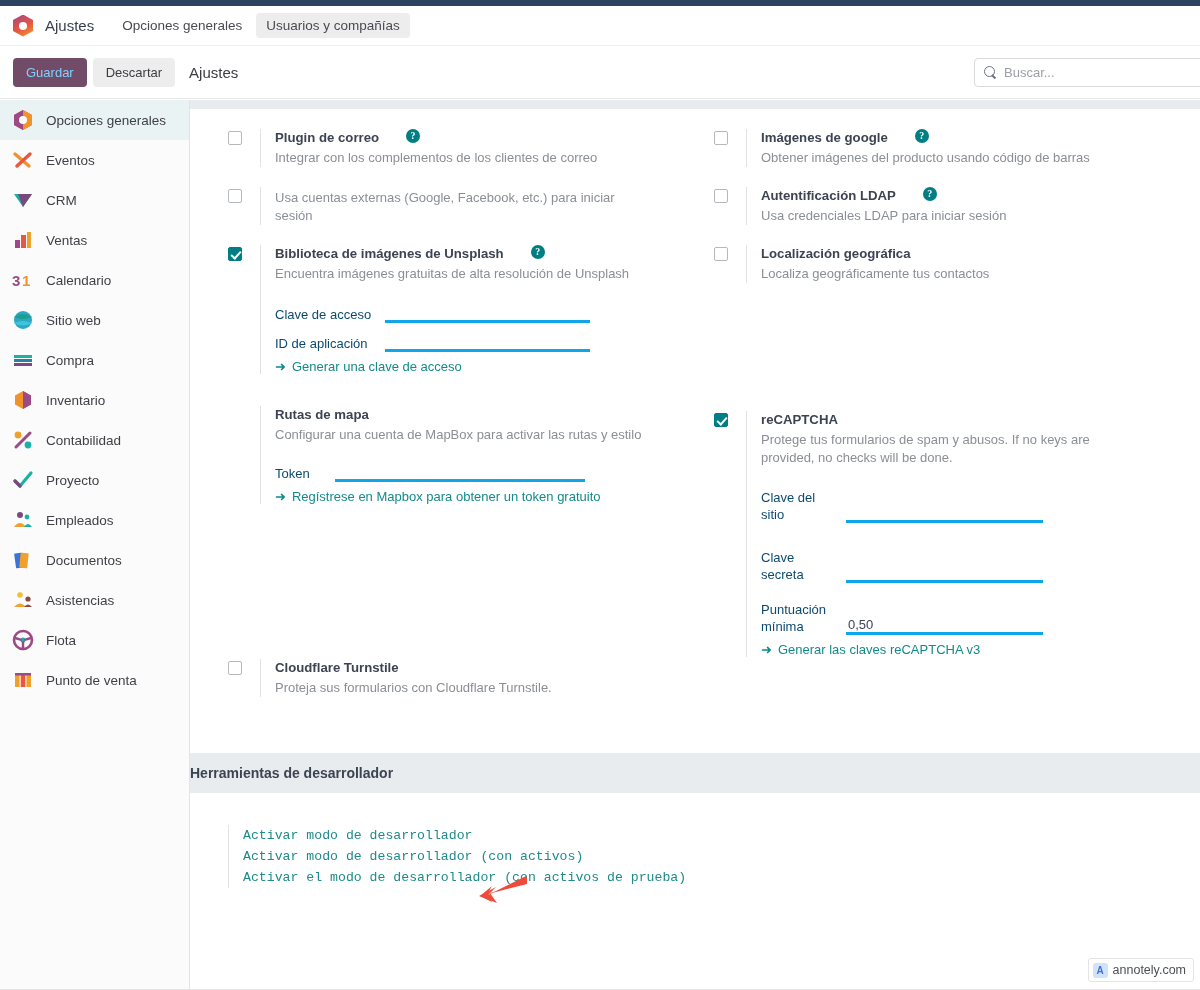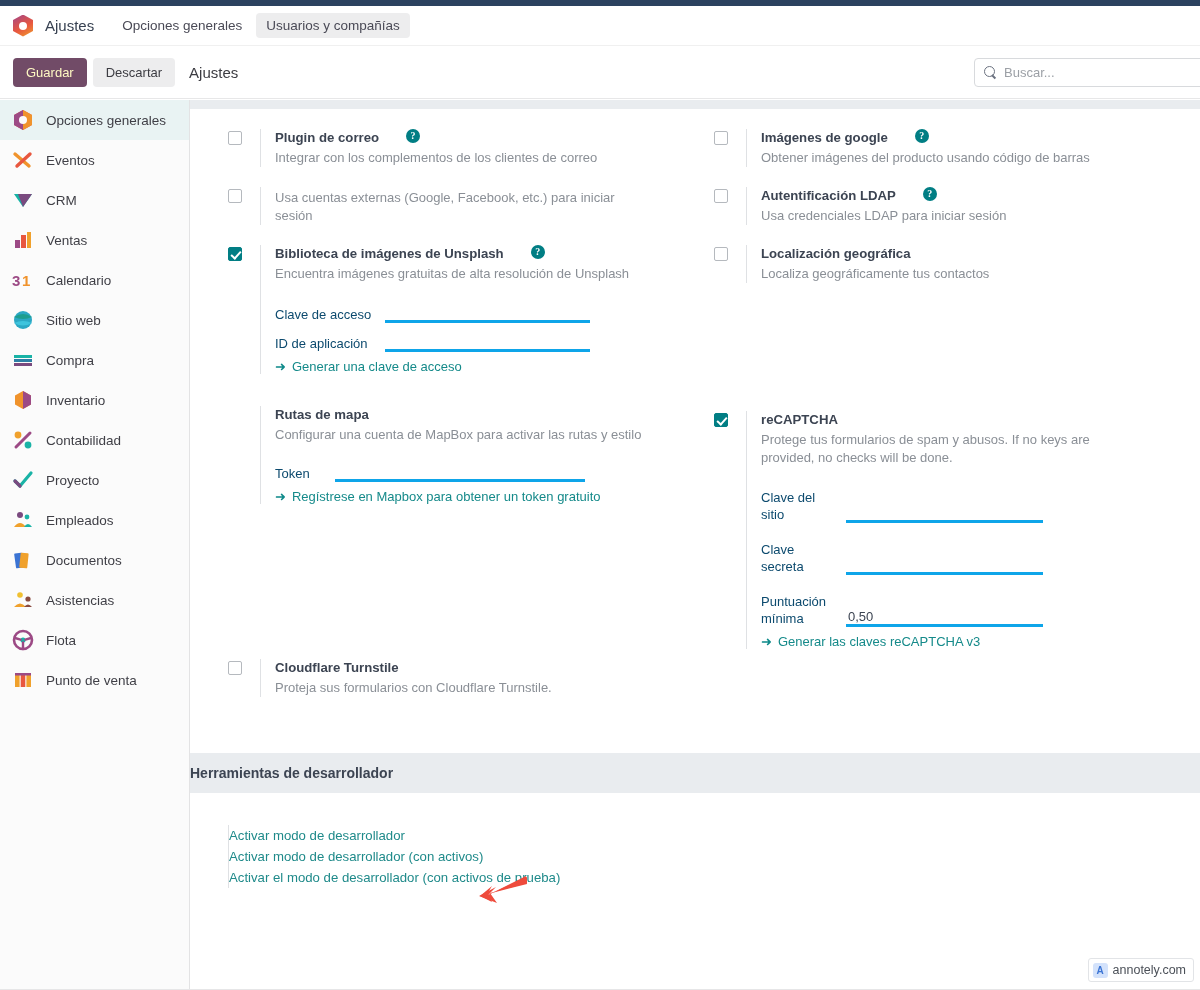--- a/index.html
+++ b/index.html
@@ -63,21 +63,21 @@
     display: flex; align-items: center;
     padding-left: 13px;
     border-bottom: 1px solid #e7e7e8;
   }
   .btn {
     font-size: 13px; border-radius: 4px;
     padding: 7px 13px; cursor: pointer;
     white-space: nowrap; border: none;
     font-family: "Liberation Sans", sans-serif;
   }
-  .btn-save { background: #714b67; color: #fef9c3; margin-right: 6px; }
+  .btn-save { background: #714b67; color: #7dd3fc; margin-right: 6px; }
   .btn-discard { background: #ededee; color: #3c3c42; margin-right: 14px; }
   .cp-title { font-size: 15px; color: #3c3c42; }
 
   .searchbox {
     position: absolute; left: 974px; top: 58px;
     width: 300px; height: 29px;
     border: 1px solid #d8dadd; border-radius: 4px;
     background: #ffffff;
     display: flex; align-items: center;
     padding-left: 9px;
@@ -203,20 +203,22 @@
     margin-top: 7px; font-size: 13px;
     color: #0f8a8a; cursor: pointer;
     display: flex; align-items: center;
   }
   .arrow-gl { margin-right: 6px; font-size: 13px; }
   .link-txt { text-decoration: none; color: #158a8a; }
 
   .devlinks { padding: 32px 0 0 38px; }
   .devlinks .stack {
     border-left: 1px solid #dfe1e4;
+    padding-left: 14px;
+    font-family: Liberation Mono, monospace;
   }
   .devlink {
     font-size: 13.2px; color: #1f8a8a;
     line-height: 21px; cursor: pointer; display: block;
   }
 
   
   .anno-arrow {
     position: absolute; left: 466px; top: 874px;
     width: 62px; height: 38px; pointer-events: none;
@@ -575,21 +577,21 @@
           <div class="body-cell">
             <div class="st-title">
               <span>reCAPTCHA</span>
             </div>
             <div class="st-desc" style="max-width:355px">Protege tus formularios de spam y abusos. If no keys are provided, no checks will be done.</div>
 
             <div class="field-row" style="margin-top:22px">
               <span class="field-label" style="width:75px">Clave del sitio</span>
               <span class="field-underline" style="max-width:197px"></span>
             </div>
-            <div class="field-row" style="margin-top:18px">
+            <div class="field-row" style="margin-top:26px">
               <span class="field-label" style="width:75px">Clave secreta</span>
               <span class="field-underline" style="max-width:197px"></span>
             </div>
             <div class="field-row" style="margin-top:18px">
               <span class="field-label" style="width:75px">Puntuación mínima</span>
               <span class="field-underline" style="max-width:197px">0,50</span>
             </div>
 
             <div class="link-row">
               <span class="arrow-gl">➜</span>

